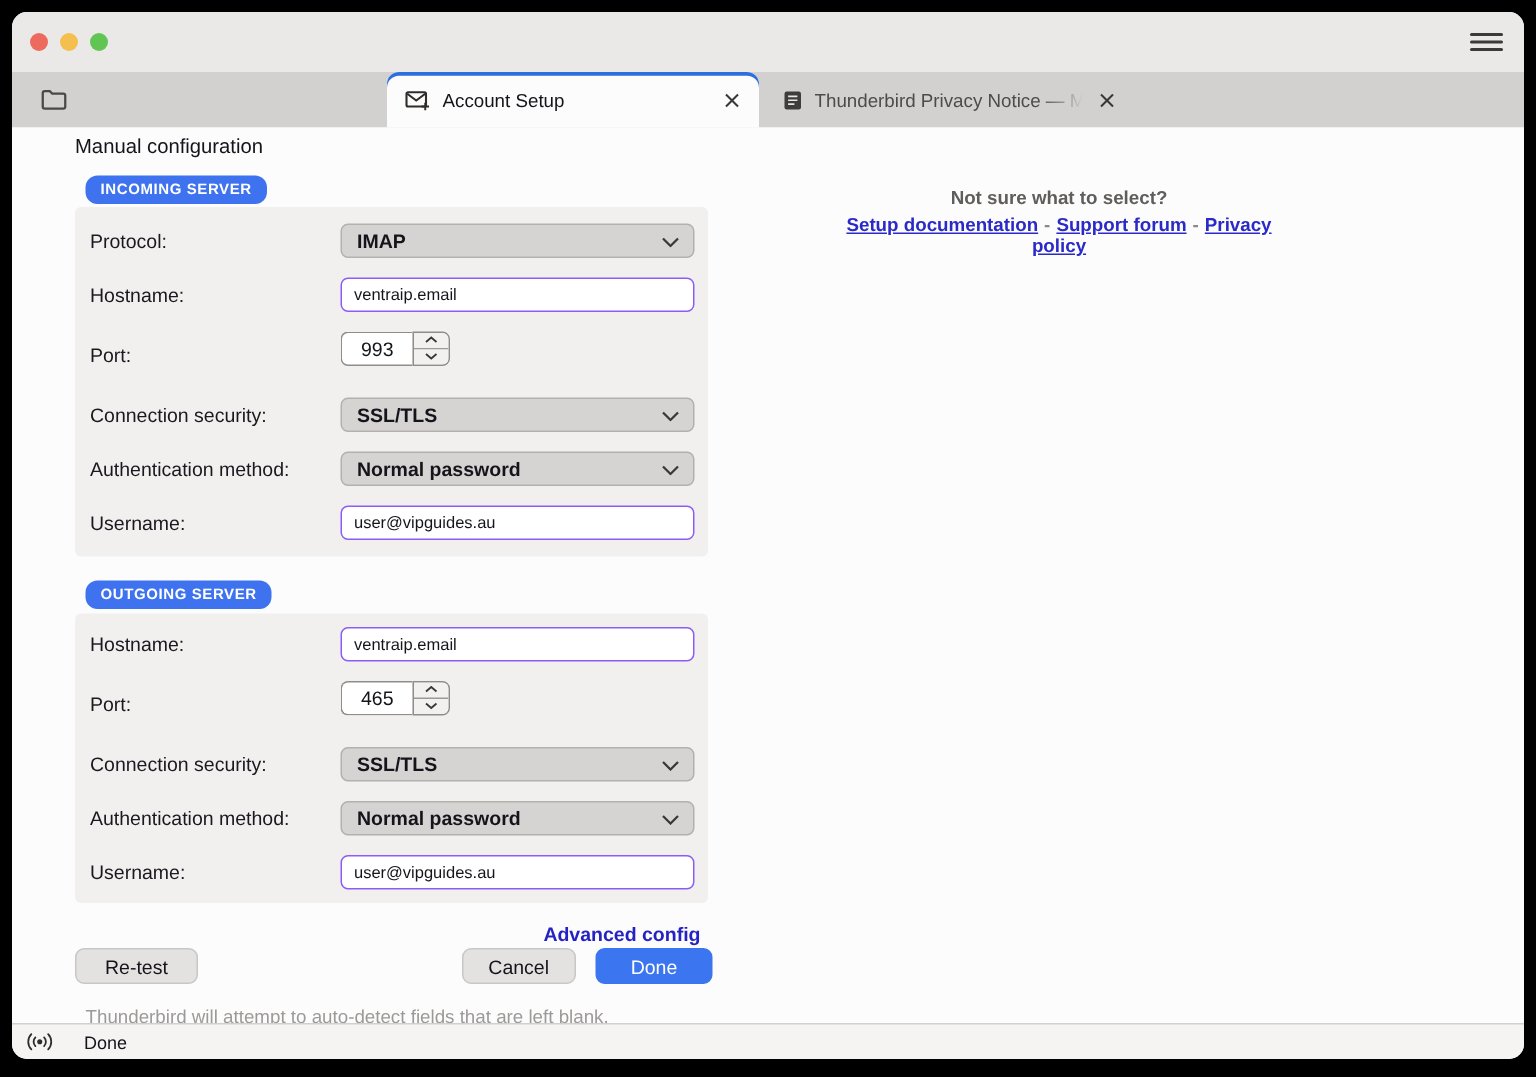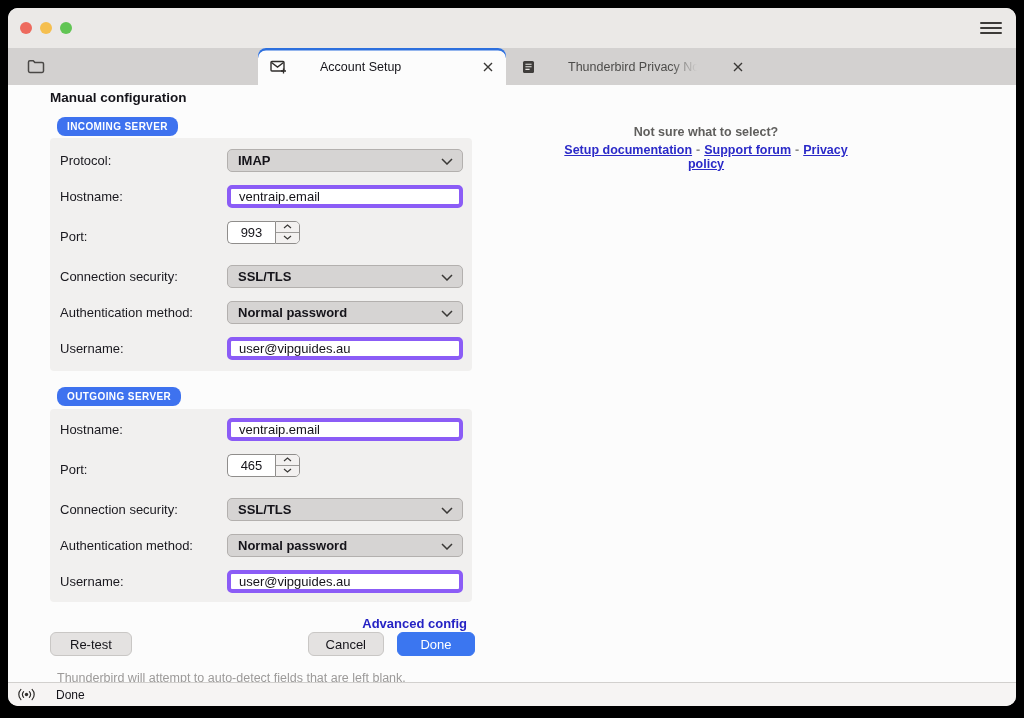--- a/index.html
+++ b/index.html
@@ -12,48 +12,48 @@
   .titlebar{ height:40px; background:#ebe9e7; position:relative; flex:0 0 auto; }
   .lights{ position:absolute; left:12px; top:14px; display:flex; gap:8px; }
   .light{ width:12px; height:12px; border-radius:50%; }
   .light.red{ background:#ed6a5e; } .light.yellow{ background:#f5bf4f; } .light.green{ background:#61c554; }
   .menu-btn{ position:absolute; right:14px; top:11px; width:22px; height:18px; display:flex; flex-direction:column; justify-content:center; gap:3px; cursor:pointer; }
   .menu-btn span{ display:block; height:2px; background:#3c3a38; border-radius:1px; }
 
   
   .tabstrip{ height:37px; background:#d3d1d0; position:relative; flex:0 0 auto; }
   .spaces-btn{ position:absolute; left:12px; top:5px; width:32px; height:27px; display:flex; align-items:center; justify-content:center; }
-  .tab{ position:absolute; top:0; height:37px; display:flex; align-items:center; padding:0 12px;gap:25px; }
+  .tab{ position:absolute; top:0; height:37px; display:flex; align-items:center; padding:0 12px; }
   .tab.active{ left:250px; width:248px; background:#fcfcfc; border-radius:8px 8px 0 0; box-shadow:inset 0 2.5px 0 #2d6fdd; }
   .tab.inactive{ left:502px; width:246px; }
   .tab .icon{ flex:0 0 auto; display:flex; }
   .tab .label{ margin-left:8px; font-size:12.5px; color:#15141a; white-space:nowrap; overflow:hidden; position:relative; flex:1 1 auto; }
   .tab.inactive .label{ color:#4d4c4a; }
   .tab.inactive .label .fade{ position:absolute; right:0; top:0; bottom:0; width:26px;
      background:linear-gradient(to right, rgba(211,209,208,0), #d3d1d0); }
   .tab .close{ margin-left:10px; flex:0 0 auto; display:flex; cursor:pointer; }
 
   
   .content{ flex:1 1 auto; background:#fcfcfc; position:relative; overflow:hidden; }
   .form-col{ padding:5px 0 0 42px; width:470px; }
-  h1.page-title{ font-size:13.5px; font-weight:bold; color:#15141a; margin-bottom:11px; }
+  h1.page-title{ font-size:13.5px; font-weight:normal; color:#15141a; margin-bottom:11px; }
 
   .badge{ display:inline-block; background:#3e72ef; color:#fff; font-size:10px; font-weight:bold;
     letter-spacing:.4px; padding:4px 10px 4px; border-radius:8px; margin-left:7px; }
   .panel{ width:422px; background:#f1f0ef; border-radius:4px; padding:11px 9px 11px 0;
     display:flex; flex-direction:column; gap:13px; margin-top:2px; }
   .panel.outgoing{ padding-top:9px; padding-bottom:9px; margin-top:3px; }
   .row{ display:flex; align-items:center; }
   .row .flabel{ flex:0 0 177px; padding-left:10px; font-size:13px; color:#1a191f; }
   .selectbox{ position:relative; width:250px; height:23px; background:#d6d4d3; border:1px solid #b3b0ae;
     border-radius:5px; display:flex; align-items:center; padding-left:10px; font-size:13px; font-weight:bold;
     color:#15141a; cursor:pointer; }
   .selectbox .chev{ position:absolute; right:9px; top:8px; }
-  input.textinput{ width:236px; height:23px; border:4px solid #8b5cf6; border-radius:5px; background:#fff;
-    font-family:"Liberation Sans",sans-serif; font-size:13px; color:#15141a; padding:0 8px; outline:none; }
+  input.textinput{ width:236px; height:23px; border:1px solid #8b5cf6; border-radius:5px; background:#fff;
+    font-family:"Liberation Sans",sans-serif; font-size:11px; color:#15141a; padding:0 8px; outline:none; }
   .portwrap{ display:flex; height:31px; }
   input.portinput{ width:48px; height:23px; border:1px solid #8f8d8b; border-right:none; border-radius:5px 0 0 5px;
     background:#fff; text-align:center; font-family:"Liberation Sans",sans-serif; font-size:13px; color:#15141a; outline:none; }
   .stepper{ width:25px; height:23px; border:1px solid #8f8d8b; border-radius:0 5px 5px 0; background:#eceae9;
     display:flex; flex-direction:column; overflow:hidden; }
   .stepper .step{ flex:1 1 50%; display:flex; align-items:center; justify-content:center; cursor:pointer; background:#f3f1f0; }
   .stepper .step.up{ border-bottom:1px solid #9c9a98; }
 
   .advanced-row{ width:422px; text-align:right; padding-right:5px; margin-top:12px; }
   .advanced-link{ font-size:13px; font-weight:bold; color:#2522c4; text-decoration:none; cursor:pointer; }

